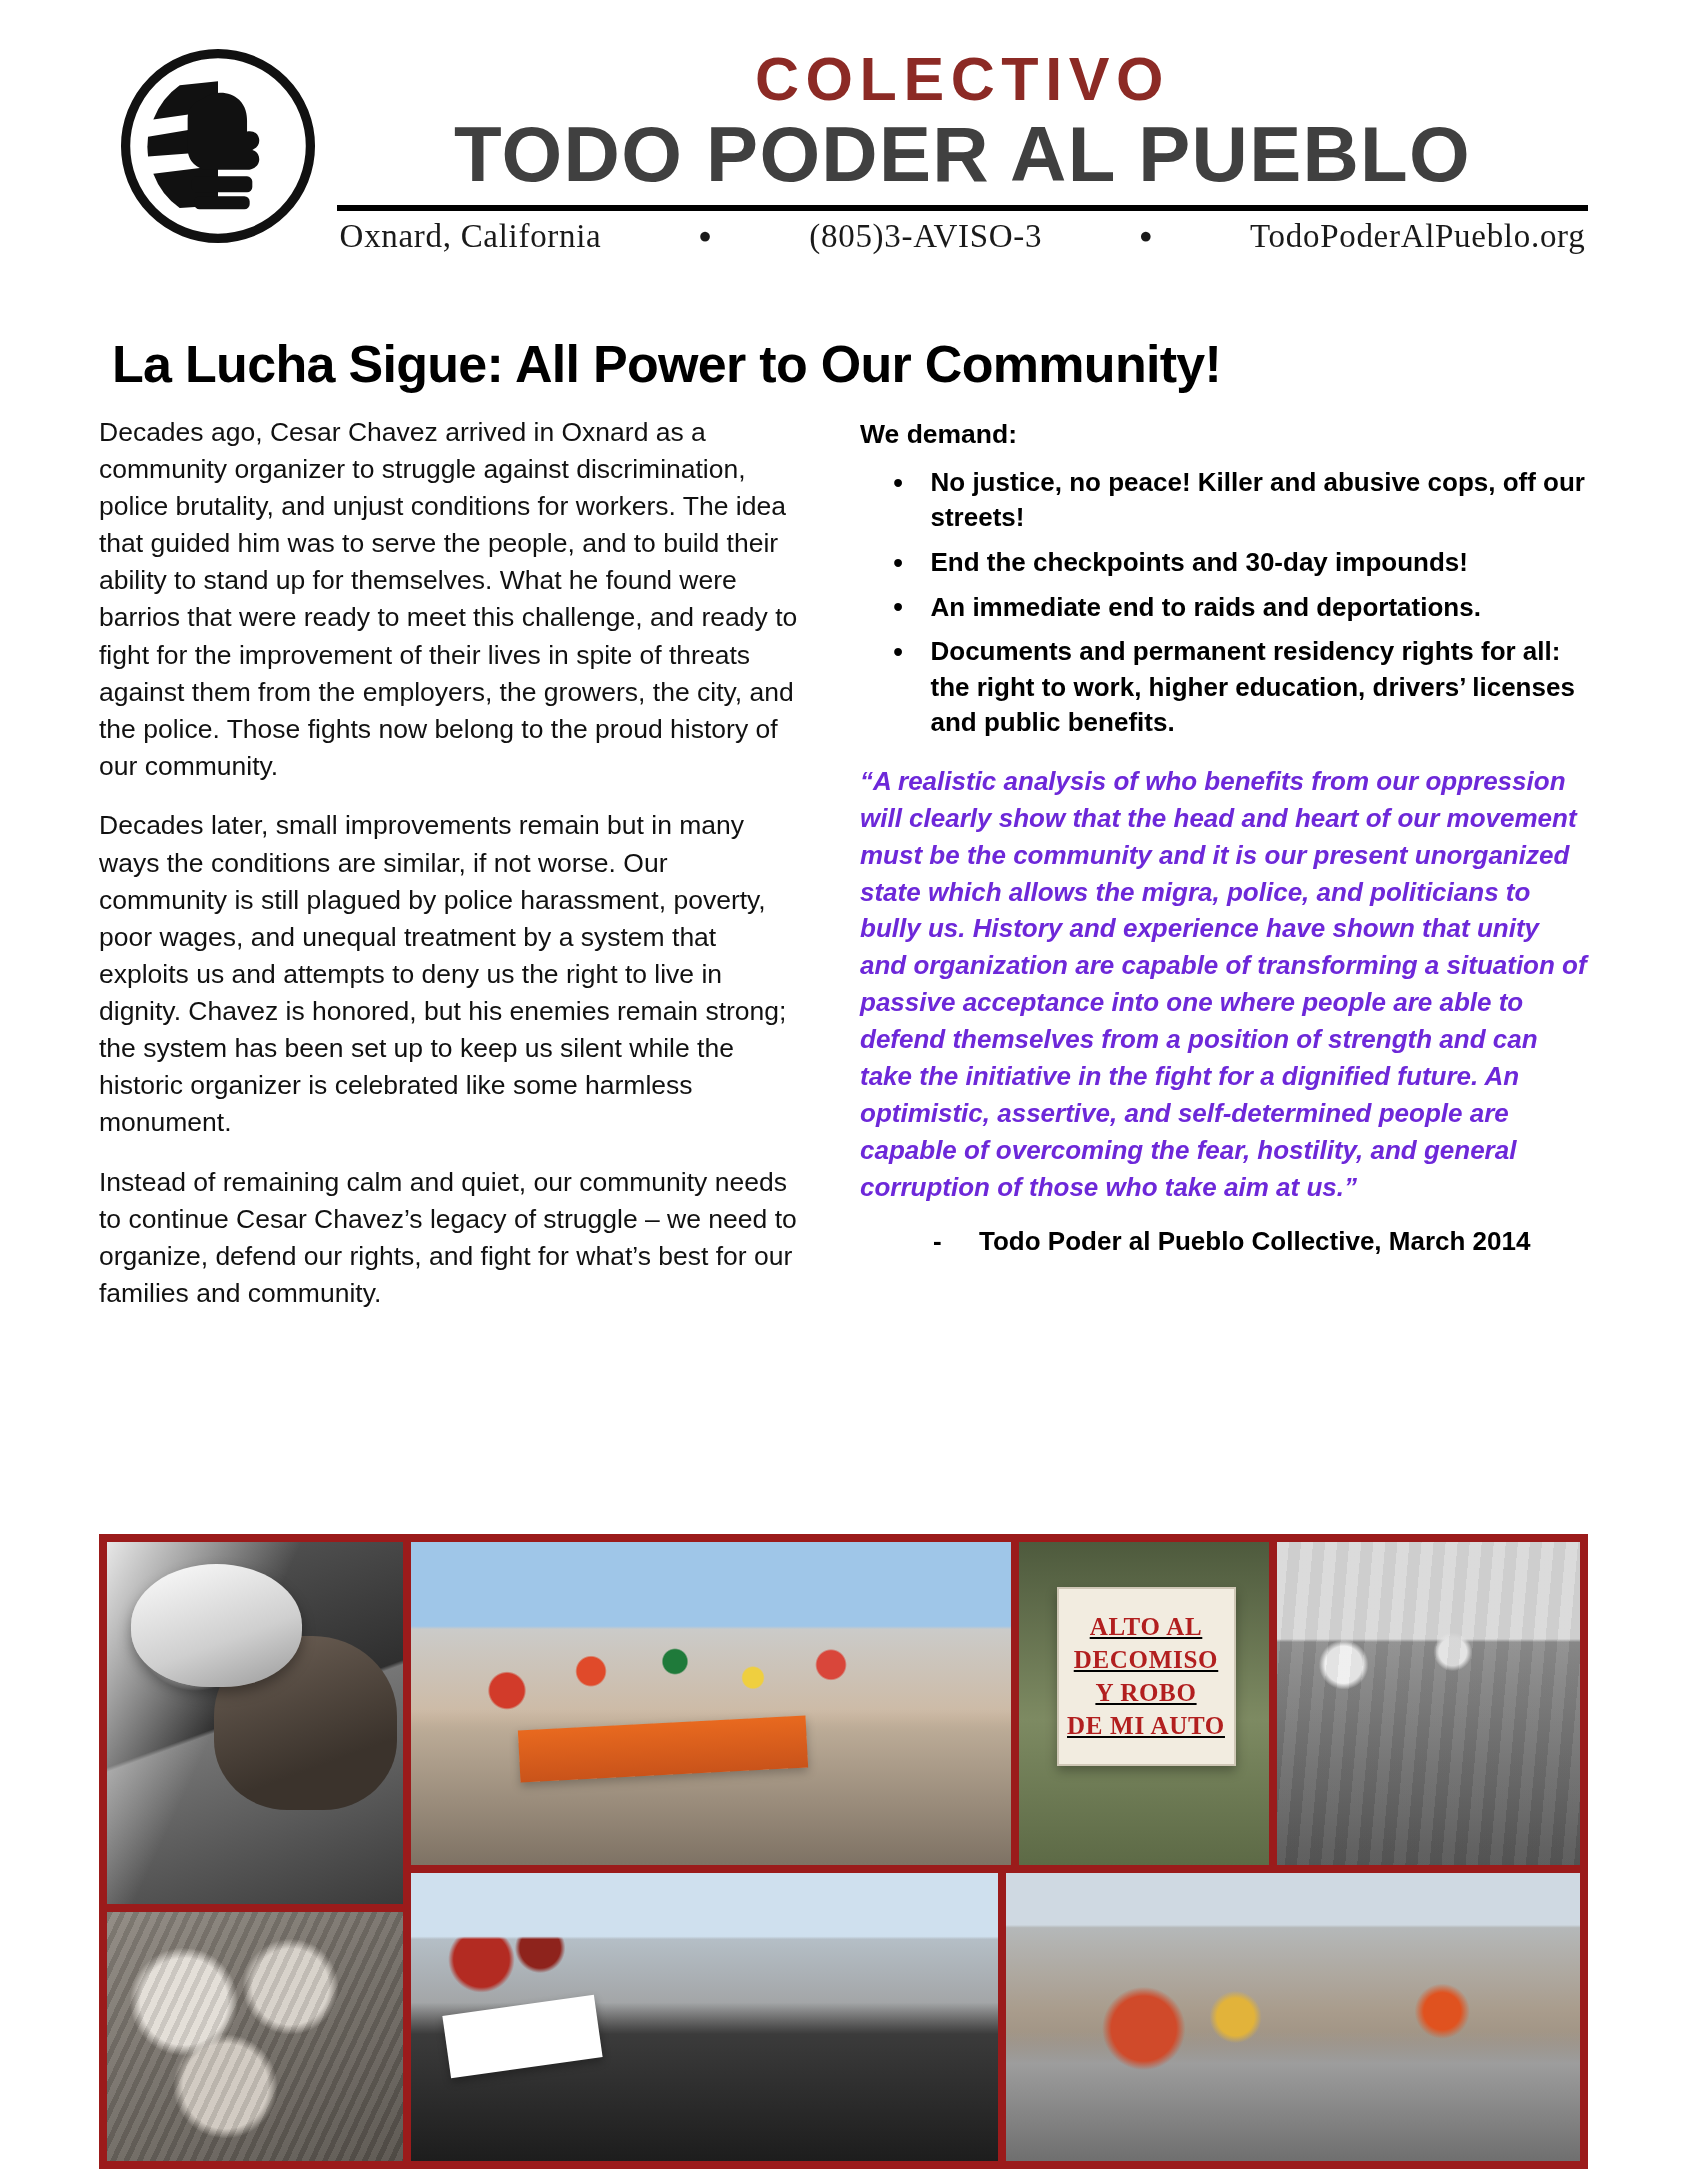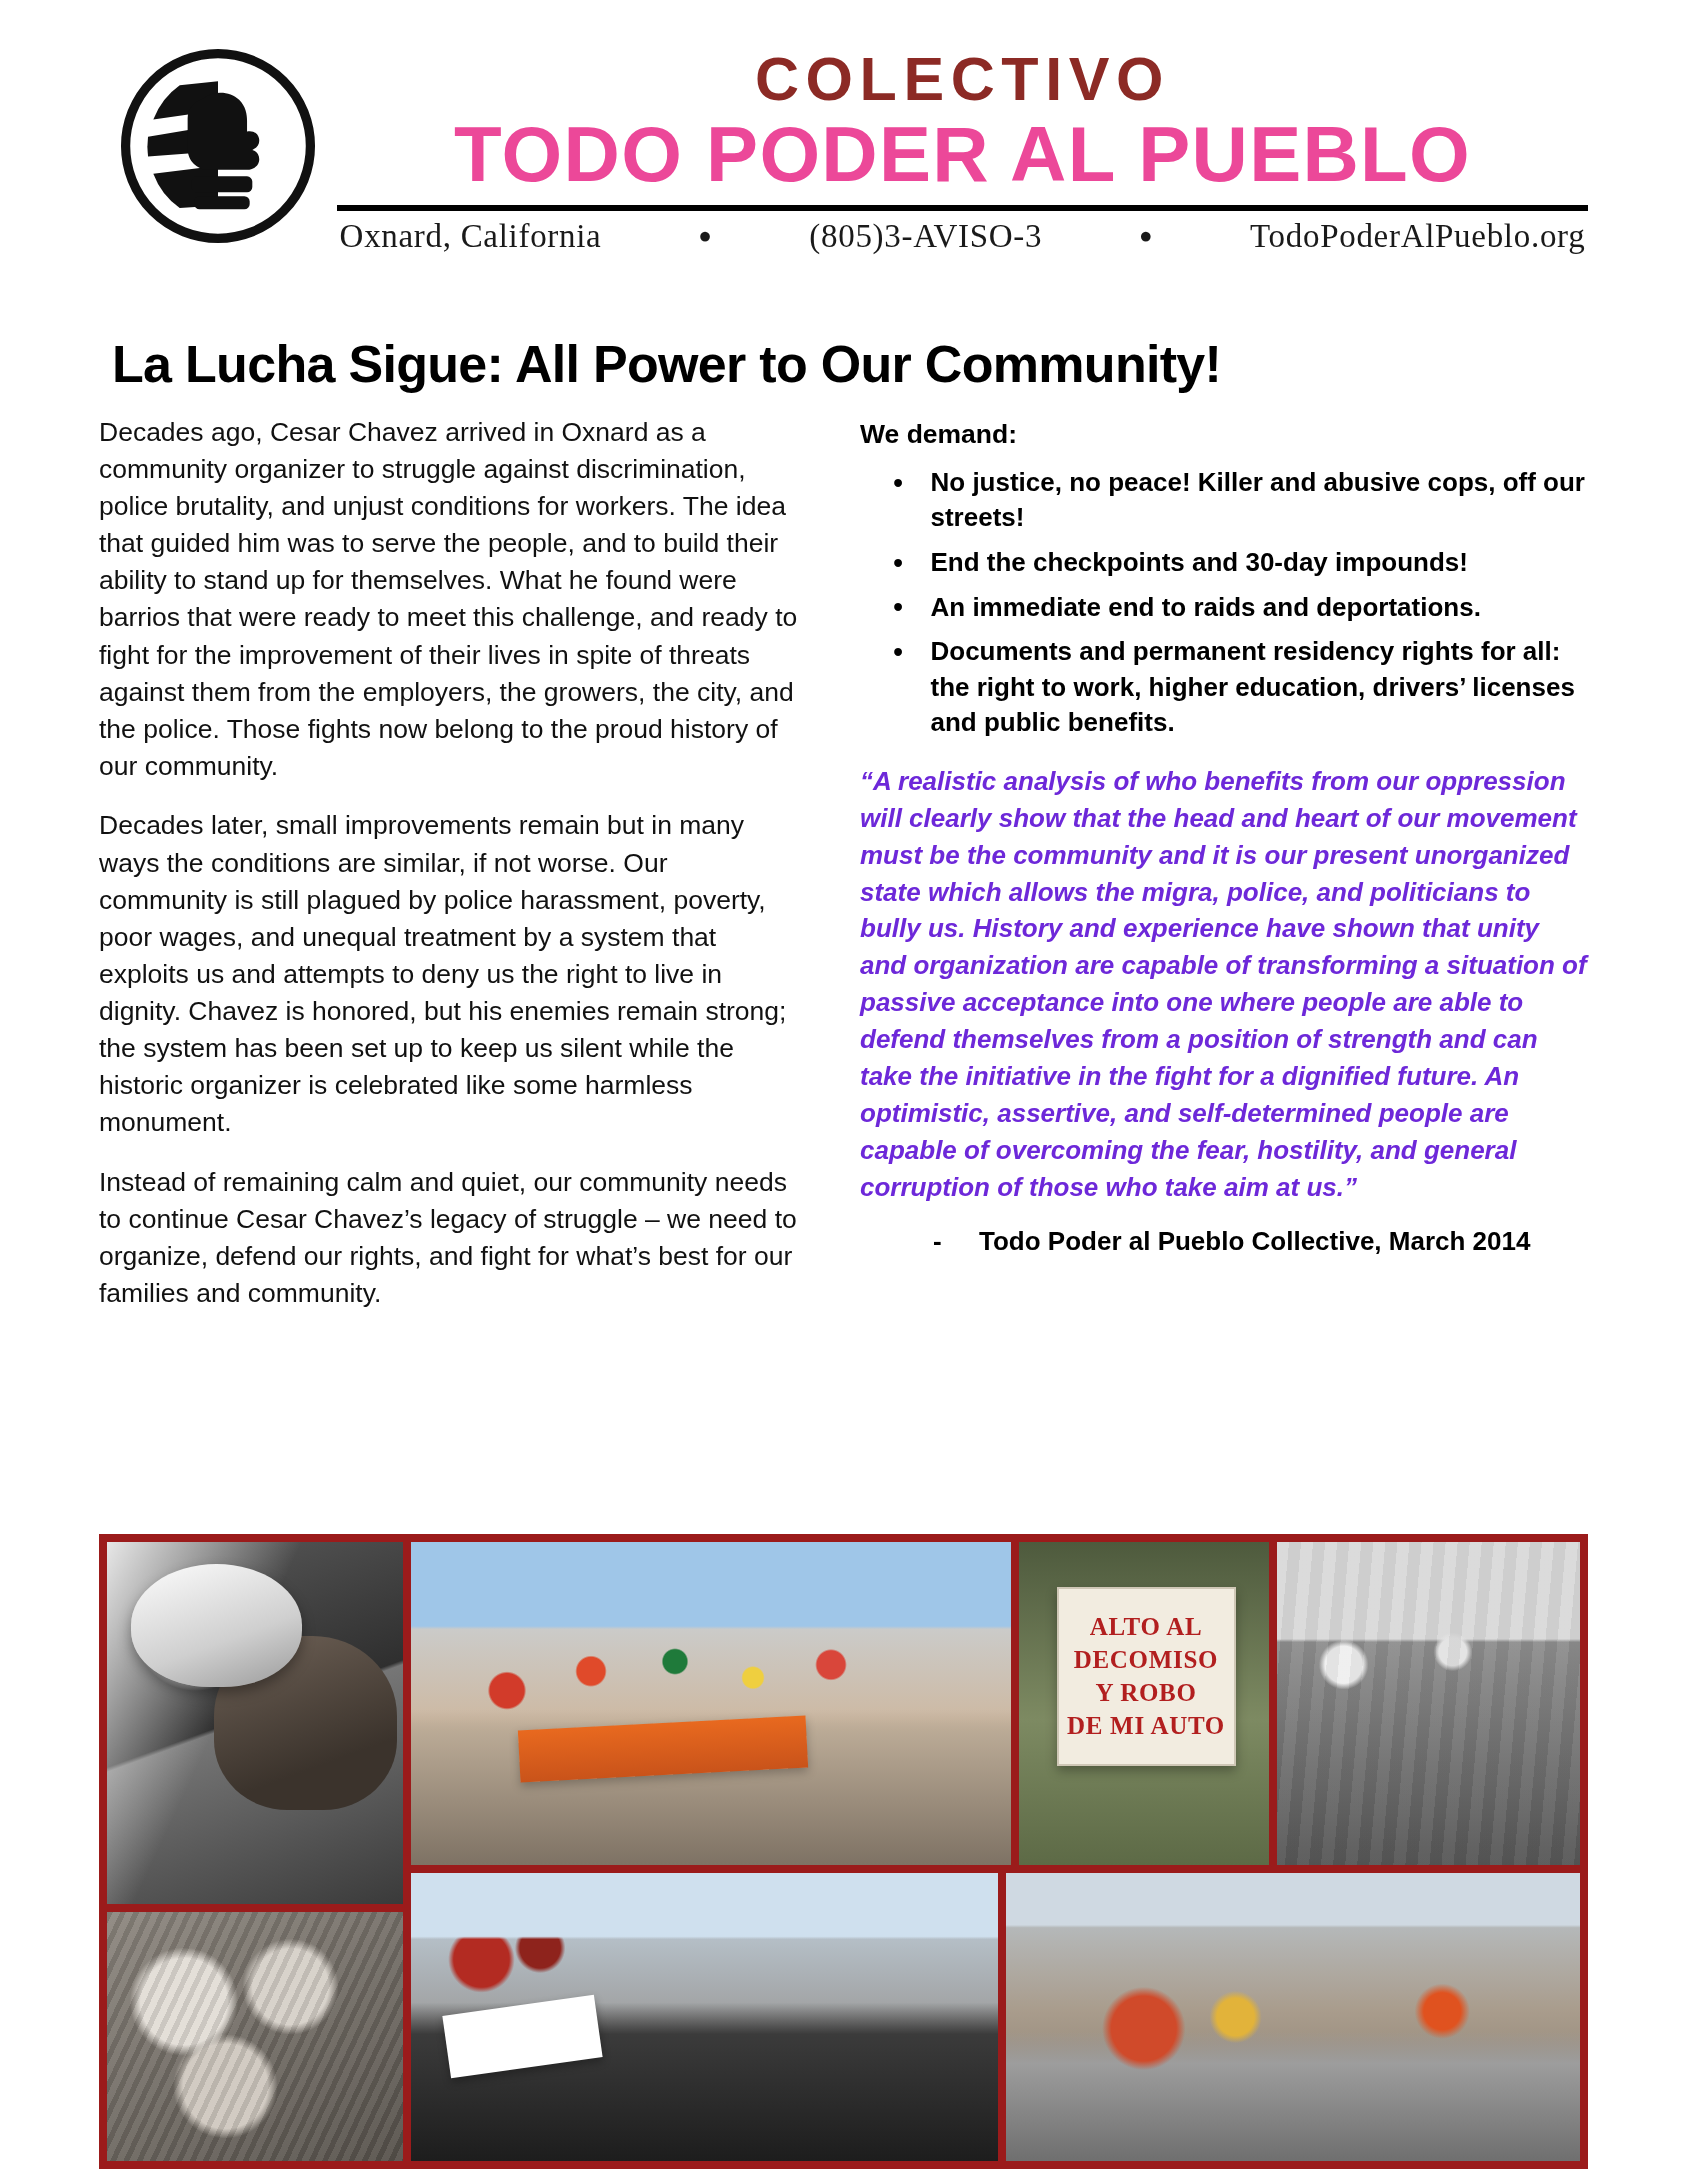--- a/index.html
+++ b/index.html
@@ -53,21 +53,21 @@
     font-size: 61px;
     letter-spacing: 6.6px;
     color: #8c2a25;
     line-height: 1.0;
   }
   .logo-line2 {
     font-family: "Liberation Sans", sans-serif;
     font-weight: bold;
     font-size: 78px;
     letter-spacing: 1.3px;
-    color: #ec4899;
+    color: #404040;
     line-height: 1.05;
     margin-top: 4px;
   }
   .logo-rule {
     height: 6px;
     background: #000;
     margin: 9.3px 0 6.6px 0;
   }
   .logo-contact {
     display: flex;
@@ -261,20 +261,21 @@
     width: 70%;
     height: 54%;
     background: #f2ece0;
     border: 2.6px solid #cfc7b6;
     display: flex;
     flex-direction: column;
     align-items: center;
     justify-content: center;
     gap: 8px;
     box-shadow: 0 5.3px 10.6px rgba(0,0,0,.3);
+    text-decoration: underline;
   }
   .poster-sign span {
     font-family: "Liberation Serif", serif;
     font-weight: bold;
     color: #b21f1f;
     font-size: 25px;
     letter-spacing: 0.7px;
     line-height: 1;
   }
   .ph-field {

